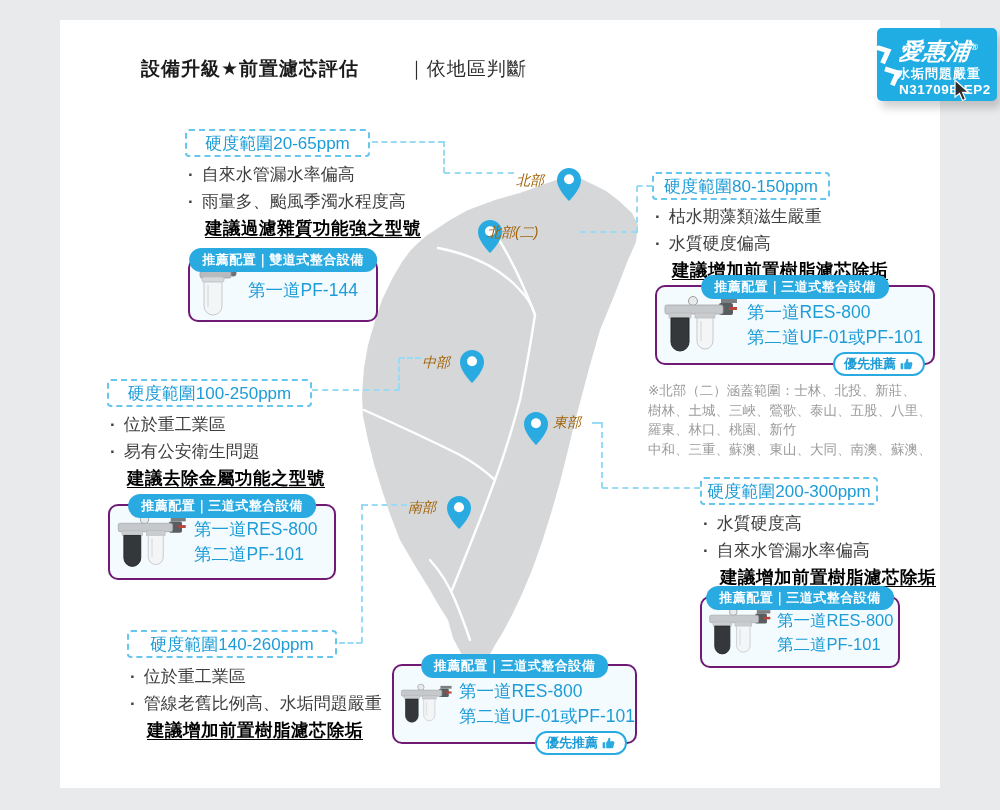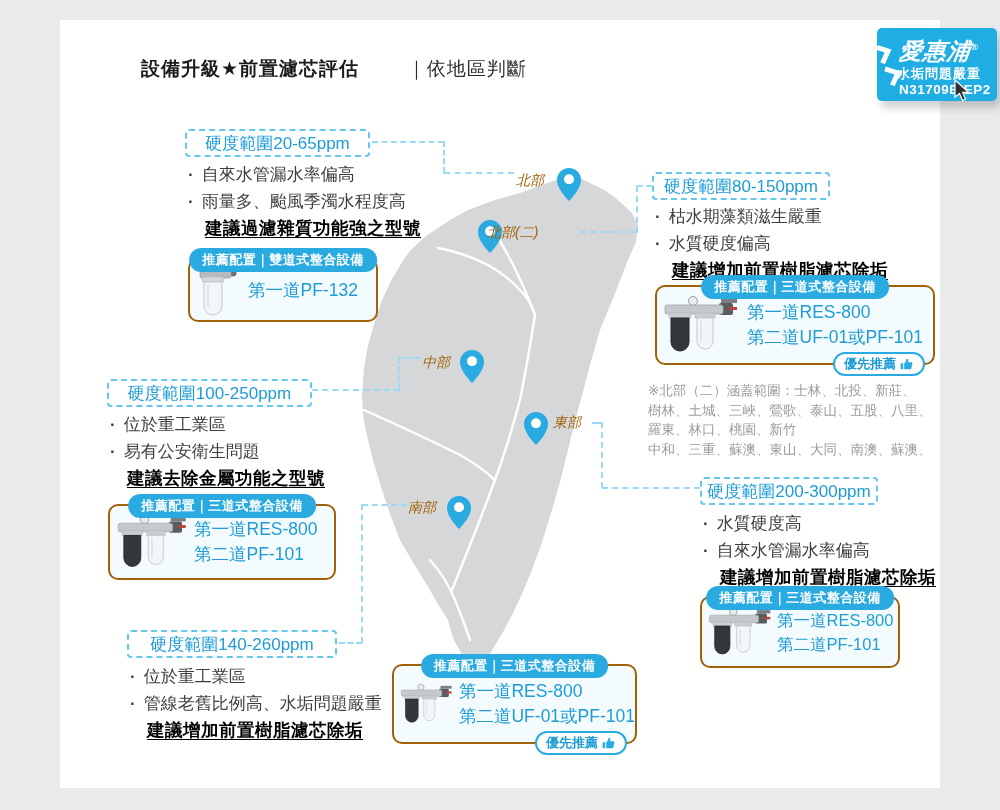--- a/index.html
+++ b/index.html
@@ -32,21 +32,21 @@
 
   
   .callout{position:absolute;border:2px dashed #66c6ee;border-radius:4px;background:#fff;color:#1e9cd7;font-size:17px;display:flex;align-items:center;justify-content:center;white-space:nowrap;box-sizing:border-box;}
 
   
   .bullets{position:absolute;font-size:17px;color:#3e3e3e;line-height:26.5px;white-space:nowrap;}
   .bullet::before{content:"·";font-weight:bold;margin-right:8px;}
   .advice{font-weight:bold;color:#000000;text-decoration:underline;text-underline-offset:3px;margin-left:17px;font-size:17.5px;letter-spacing:.5px;}
 
   
-  .rec{position:absolute;border:2px solid #a16207;border-radius:10px;background:#f4fbfe;box-sizing:border-box;}
+  .rec{position:absolute;border:2px solid #701a75;border-radius:10px;background:#f4fbfe;box-sizing:border-box;}
   .rec-pill{position:absolute;top:-12px;left:50%;transform:translateX(-50%);background:#29abe2;color:#fff;font-size:13px;font-weight:bold;padding:3px 13px;border-radius:13px;white-space:nowrap;letter-spacing:.5px;}
   .rec-body{display:flex;align-items:center;height:100%;padding-left:6px;}
   .rec-lines{color:#1e9cd7;line-height:25px;font-size:17.5px;white-space:nowrap;}
   .rec-lines.small{font-size:16.5px;line-height:24px;}
   .prio{position:absolute;right:8px;bottom:-13px;background:#fff;border:2px solid #29abe2;border-radius:13px;color:#1e9cd7;font-size:13px;font-weight:bold;padding:1px 9px;display:flex;align-items:center;gap:4px;white-space:nowrap;}
 
   
   .note{position:absolute;left:648px;top:381px;font-size:13.5px;color:#9b9b9b;line-height:19.5px;white-space:nowrap;}
 </style>
 </head>
@@ -141,21 +141,21 @@
     <div class="rec-body">
       <svg width="44" height="54" viewBox="0 0 44 54">
         <rect x="29" y="3" width="11" height="5" fill="#7d8184"></rect>
         <rect x="33" y="1" width="7" height="3" fill="#c0453c"></rect>
         <circle cx="37" cy="10" r="3.5" fill="#6e7275"></circle>
         <rect x="4" y="8" width="31" height="7" rx="2" fill="#b7bbbe" stroke="#9da1a4" stroke-width="0.8"></rect>
         <rect x="6" y="14" width="22" height="5" rx="2" fill="#d6d9db" stroke="#bdbfc1" stroke-width="0.8"></rect>
         <path d="M8,19 h18 v24 a9,9 0 0 1 -18,0 Z" fill="#f3f5f6" stroke="#c6c9cc" stroke-width="1"></path>
         <path d="M12,22 v22" stroke="#e2e5e7" stroke-width="2"></path>
       </svg>
-      <div class="rec-lines" style="margin-left:8px">第一道PF-132</div>
+      <div class="rec-lines" style="margin-left:8px">第一道PF-144</div>
     </div>
   </div>
 
   <div class="callout" style="left:652px;top:172px;width:178px;height:28px">硬度範圍80-150ppm</div>
   <div class="bullets" style="left:655px;top:204px">
     <div class="bullet">枯水期藻類滋生嚴重</div>
     <div class="bullet">水質硬度偏高</div>
     <div class="advice">建議增加前置樹脂濾芯除垢</div>
   </div>
   <div class="rec" style="left:655px;top:285px;width:280px;height:80px">

